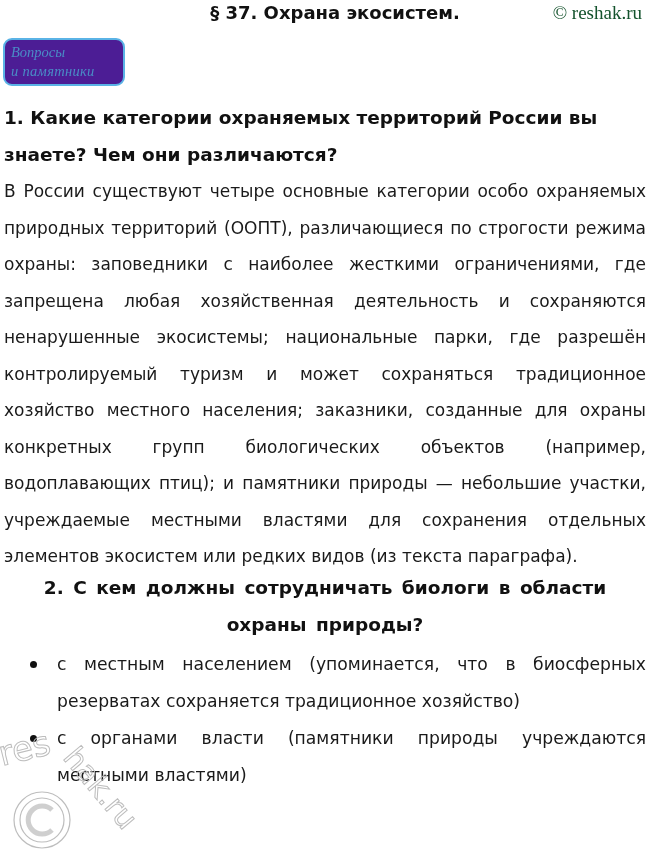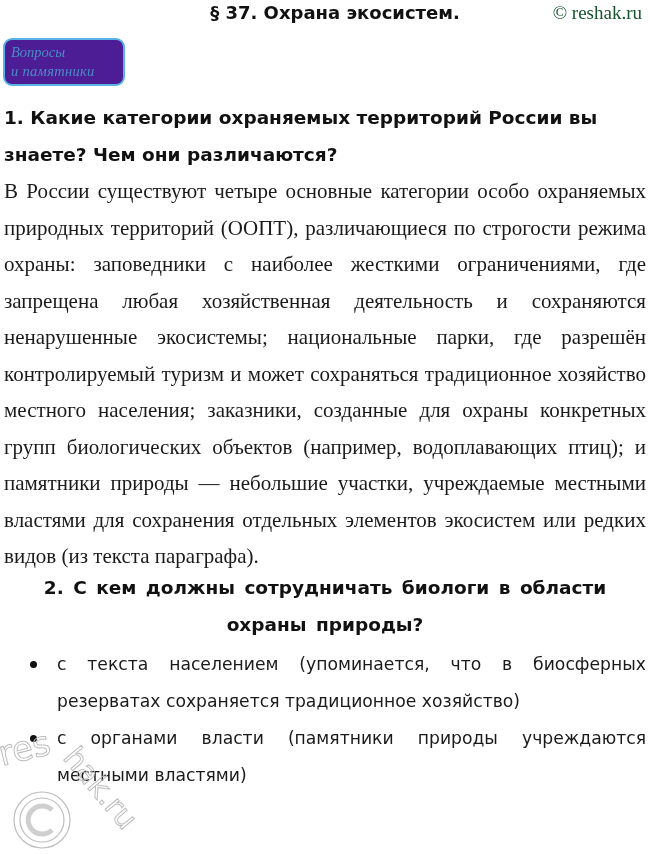--- a/index.html
+++ b/index.html
@@ -67,25 +67,24 @@
       color: #111;
     }
     .q1 { top: 100px; }
     .q2 { top: 570px; word-spacing: 3px; text-align: center; }
 
     .para {
       position: absolute;
       left: 4px;
       top: 173px;
       width: 642px;
-      font-size: 21px;
+      font-size: 17px;
       line-height: 36.5px;
       text-align: justify;
       color: #1a1a1a;
-      font-family: Liberation Serif, serif;
     }
     .bullets {
       position: absolute;
       left: 0;
       top: 646px;
       width: 646px;
       margin: 0;
       padding: 0;
       list-style: none;
     }
@@ -129,21 +128,21 @@
 
 <div class="q q1">1. Какие категории охраняемых территорий России вы знаете? Чем они различаются?</div>
 
 <div class="para">В России существуют четыре основные категории особо охраняемых природных территорий (ООПТ), различающиеся по строгости режима охраны: заповедники с наиболее жесткими ограничениями, где запрещена любая хозяйственная деятельность и сохраняются ненарушенные экосистемы; национальные парки, где разрешён контролируемый туризм и может сохраняться традиционное хозяйство местного населения; заказники, созданные для охраны конкретных групп биологических объектов (например, водоплавающих птиц); и памятники природы — небольшие участки, учреждаемые местными властями для сохранения отдельных элементов экосистем или редких видов (из текста параграфа).</div>
 
 <div class="q q2">2. С кем должны сотрудничать биологи в области охраны природы?</div>
 
 <ul class="bullets">
   <li>
     <span class="dot"></span>
-    <span>с текста населением (упоминается, что в биосферных резерватах сохраняется традиционное хозяйство)</span>
+    <span>с местным населением (упоминается, что в биосферных резерватах сохраняется традиционное хозяйство)</span>
   </li>
   <li>
     <span class="dot"></span>
     <span>с органами власти (памятники природы учреждаются местными властями)</span>
   </li>
 </ul>
 
 <svg class="watermark" viewBox="0 0 160 124" xmlns="http://www.w3.org/2000/svg">
   <g fill="none" stroke="#bdbdbd" stroke-width="1.2">
     <circle cx="42" cy="90" r="28"></circle>

